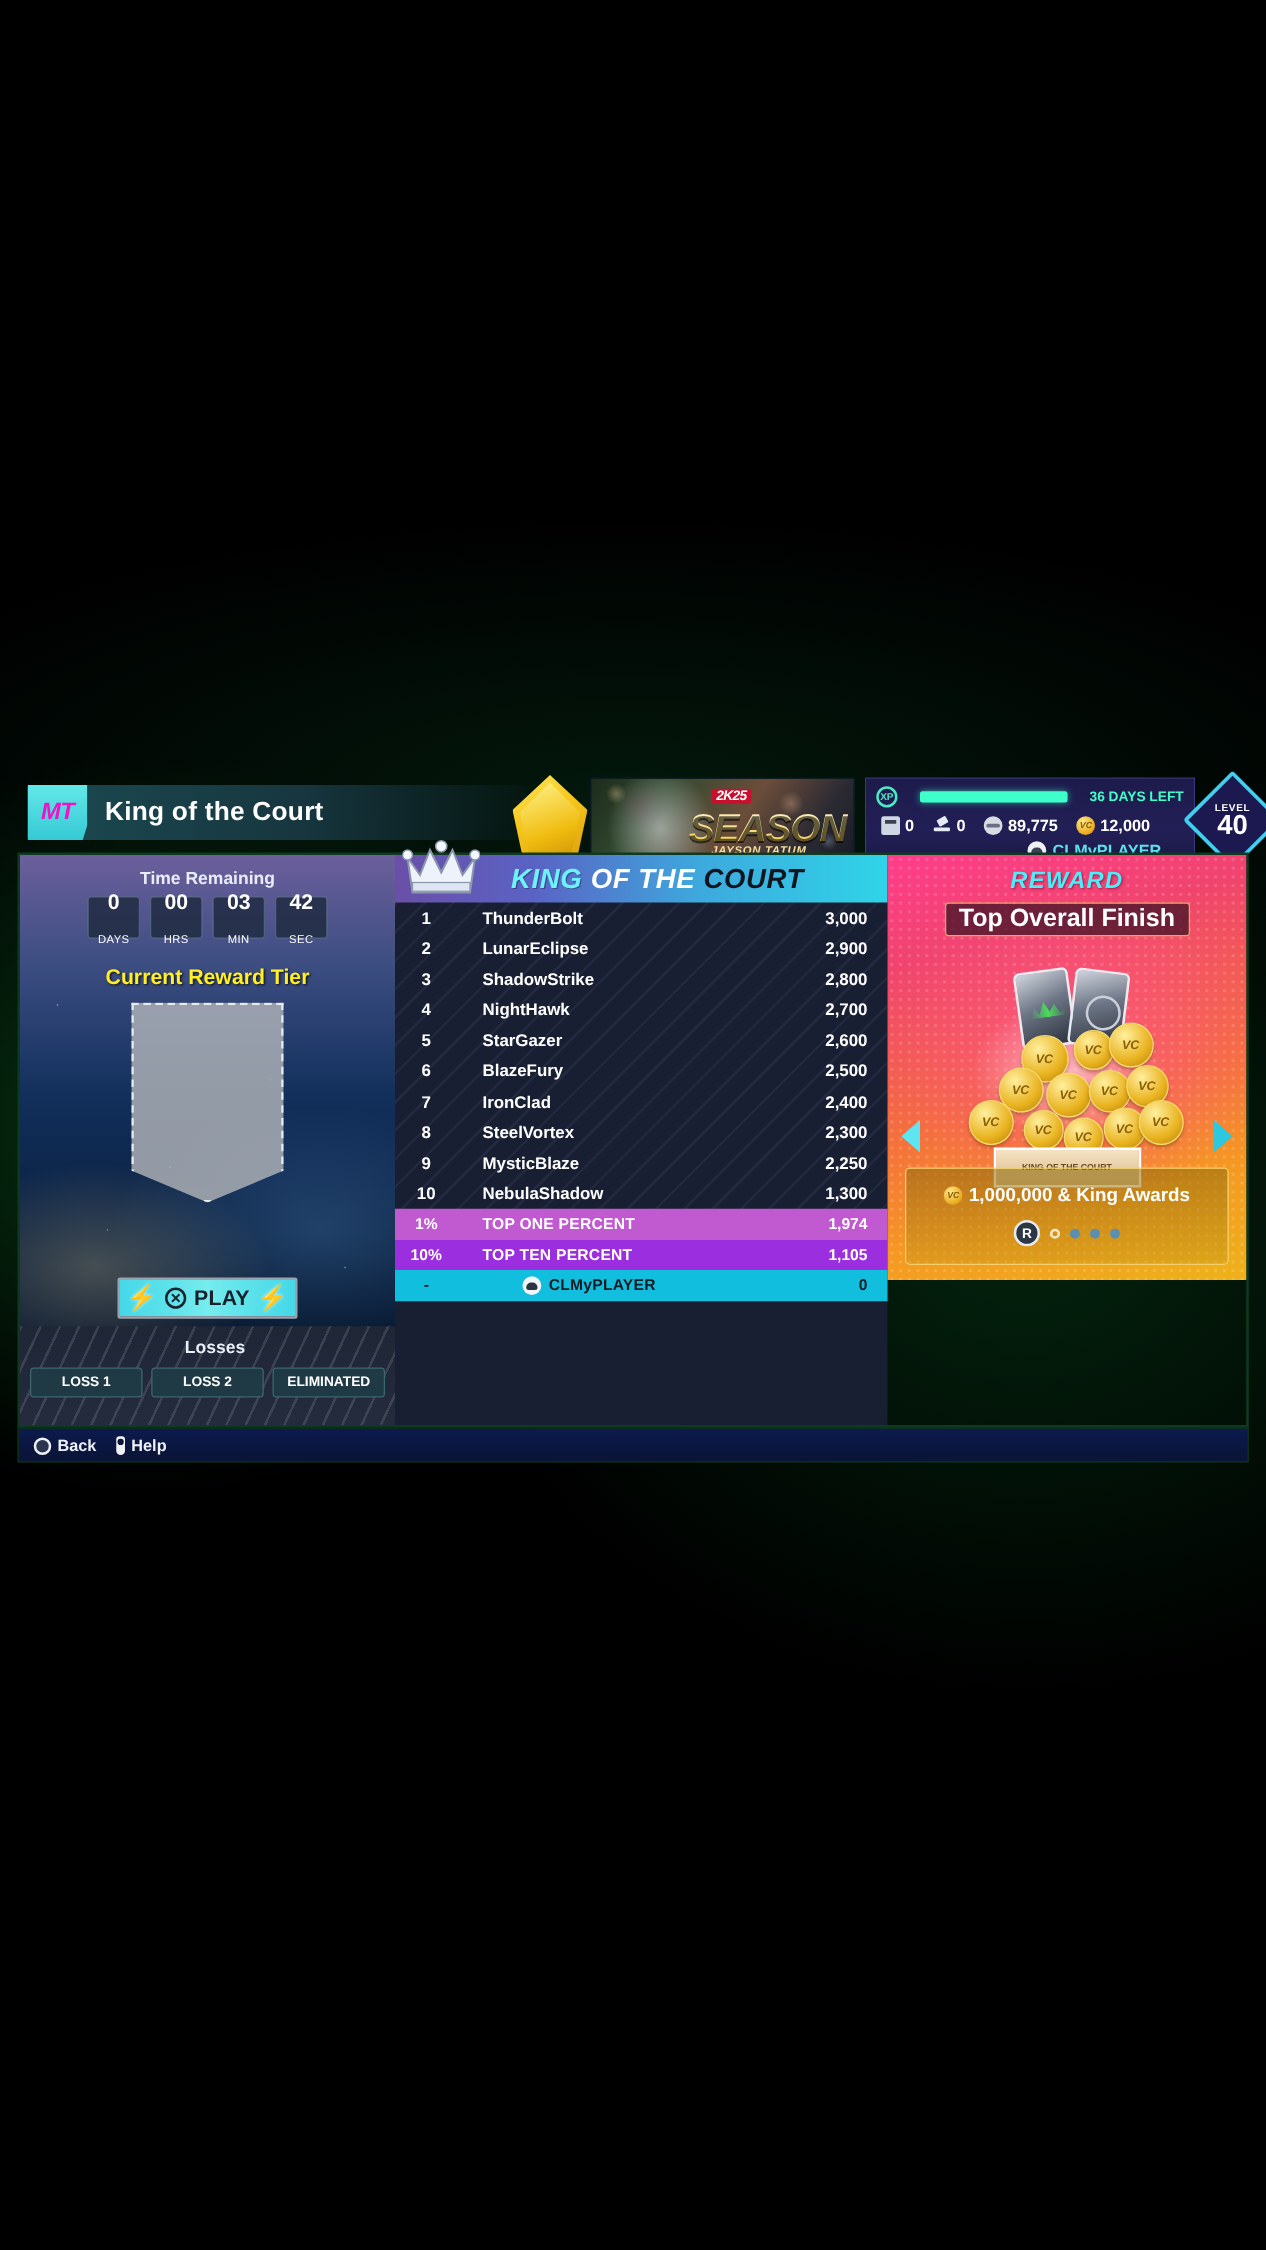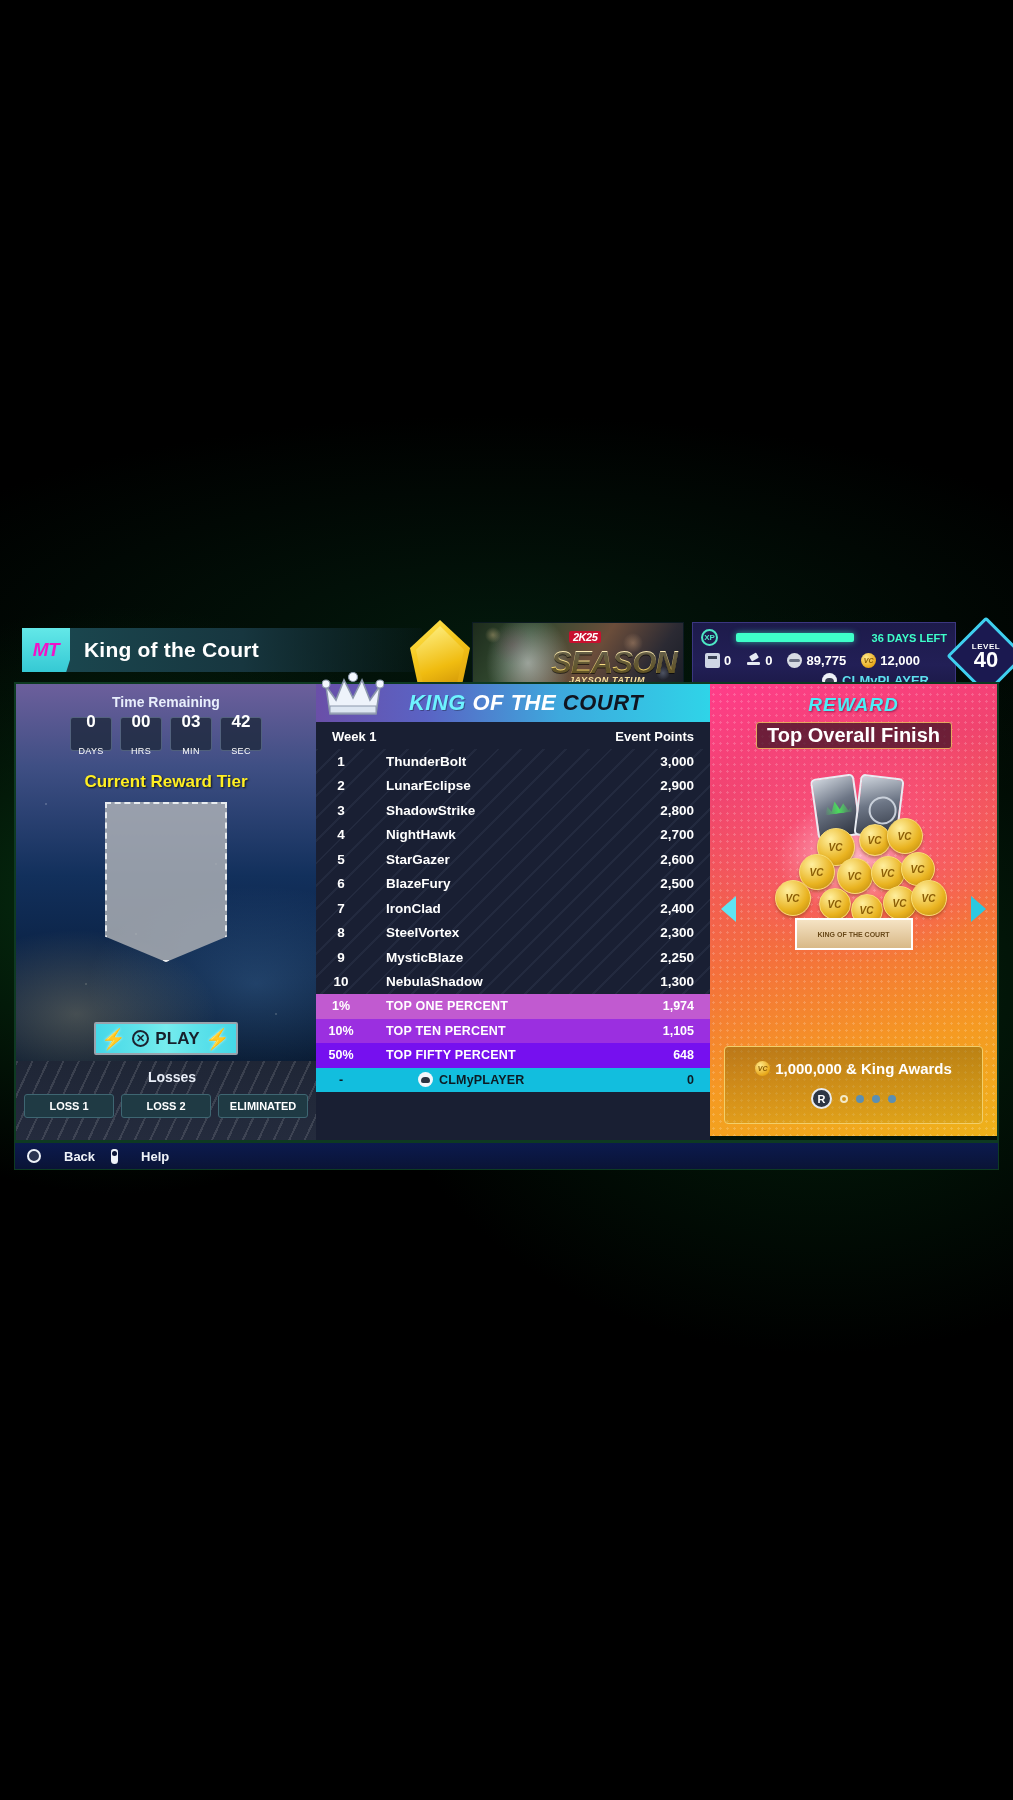--- a/index.html
+++ b/index.html
@@ -241,21 +241,21 @@
   .t2{ background:#9b2fe0; }
   .t3{ background:#7610ef; }
   .t4{ background:#12bede; }
   .t4 .nm{ display:flex; align-items:center; gap:6px; padding-left:52px; color:#0d1b24;}
   .t4 .rk, .t4 .pt{ color:#0d1b24;}
   .pl-ic{ width:15px; height:15px; border-radius:50%; background:#f2f6fb; position:relative;}
   .pl-ic::after{content:""; position:absolute; left:3px; top:5px; width:9px; height:6px; background:#2b3442; border-radius:4px 4px 2px 2px;}
 
   
   .right-panel{
-    position:absolute; left:694px; top:0; width:287px; height:452px;
+    position:absolute; left:694px; top:0; width:287px; height:340px;
     background:
       radial-gradient(ellipse 220px 180px at 150px 150px, rgba(255,80,140,.75), transparent 72%),
       linear-gradient(165deg,#ff3d8a 0%,#f0446e 22%,#f4703c 55%,#f59a22 78%,#edb21a 100%);
     overflow:hidden;
   }
   .right-panel .dots{
     position:absolute; inset:0; opacity:.18;
     background-image:radial-gradient(circle 1.3px, #fff 1px, transparent 1.4px);
     background-size:7px 7px;
   }
@@ -316,21 +316,21 @@
     color:#fff; font-size:11px; font-weight:bold; display:flex; align-items:center; justify-content:center;}
   .pdot{ width:8px; height:8px; border-radius:50%; background:#5b8fb2; }
   .pdot.on{ background:transparent; border:2px solid #f3e9c6;}
 
   
   .footer{
     position:absolute; left:14px; top:542px; width:985px; height:28px;
     background:linear-gradient(180deg,#0c1a4e,#0a1436);
     border:1px solid #0e3a22; display:flex; align-items:center; gap:8px; padding-left:12px;
   }
-  .f-item{ display:flex; align-items:flex-start; gap:23px; color:#eef2f8; font-size:13px; font-weight:bold;}
+  .f-item{ display:flex; align-items:flex-end; gap:5px; color:#eef2f8; font-size:13px; font-weight:bold;}
   .ic-circle{ width:14px; height:14px; border-radius:50%; border:2px solid #eef2f8; background:#2b3550;}
   .ic-help{ width:7px; height:15px; background:#eef2f8; border-radius:3px 3px 4px 4px; position:relative;}
   .ic-help::after{content:""; position:absolute; left:1px; top:2px; width:5px; height:5px; background:#0a1436; border-radius:50%;}
 </style>
 </head>
 <body>
 
 <div class="bg-glow"></div>
 
 <div class="screen">
@@ -443,24 +443,20 @@
           <circle cx="58" cy="14" r="4" fill="#f4f8ff" stroke="#8b97ab" stroke-width="1.2"></circle>
           <rect x="8" y="36" width="46" height="7" fill="#dde6f2" stroke="#8b97ab" stroke-width="1"></rect>
         </svg>
         <div class="koc-title">
           <span class="c1">KING</span>
           <span class="c2">OF THE</span>
           <span class="c3">COURT</span>
         </div>
       </div>
 
-      <div class="cols">
-        <span>Week 1</span>
-        <span>Event Points</span>
-      </div>
 
       <div class="rows">
         <div class="lrow">
           <span class="rk">1</span>
           <span class="nm">ThunderBolt</span>
           <span class="pt">3,000</span>
         </div>
         <div class="lrow">
           <span class="rk">2</span>
           <span class="nm">LunarEclipse</span>
@@ -511,25 +507,20 @@
       <div>
         <div class="trow t1">
           <span class="rk">1%</span>
           <span class="nm">TOP ONE PERCENT</span>
           <span class="pt">1,974</span>
         </div>
         <div class="trow t2">
           <span class="rk">10%</span>
           <span class="nm">TOP TEN PERCENT</span>
           <span class="pt">1,105</span>
-        </div>
-        <div class="trow t3">
-          <span class="rk">50%</span>
-          <span class="nm">TOP FIFTY PERCENT</span>
-          <span class="pt">648</span>
         </div>
         <div class="trow t4">
           <span class="rk">-</span>
           <span class="nm">
             <i class="pl-ic"></i>
             <span>CLMyPLAYER</span>
           </span>
           <span class="pt">0</span>
         </div>
       </div>

